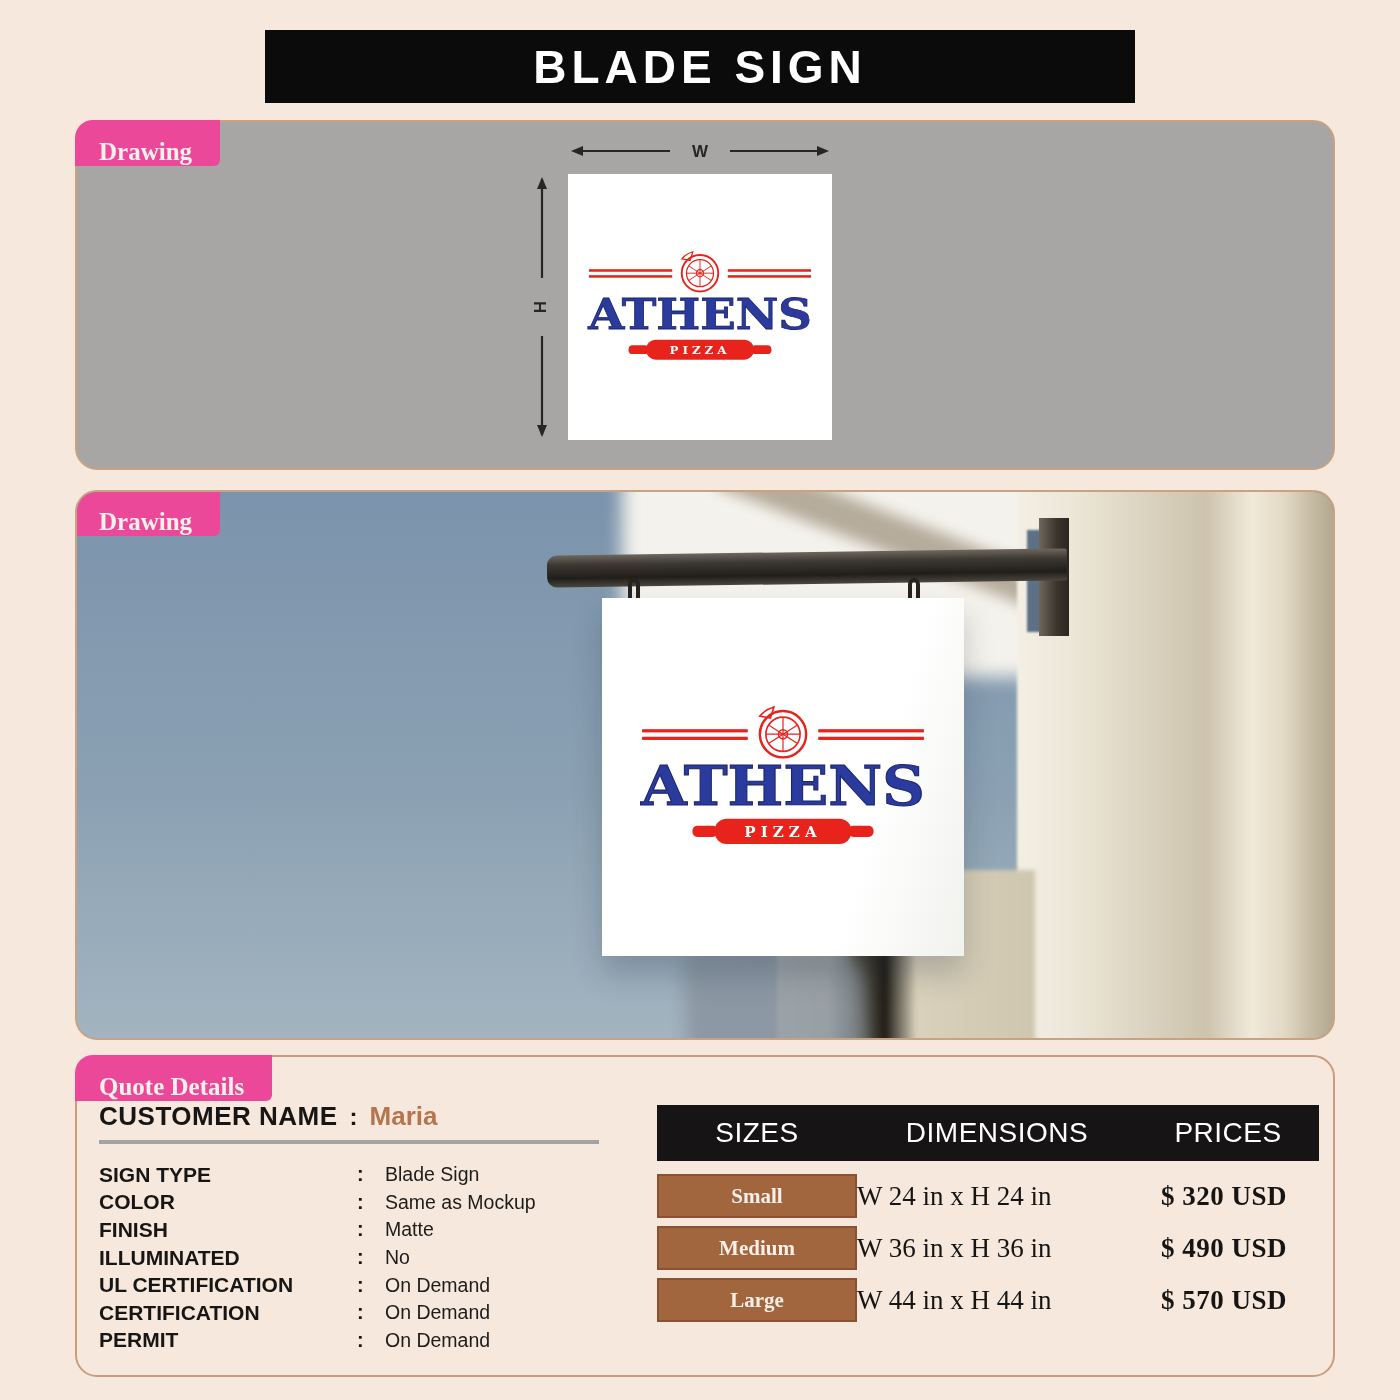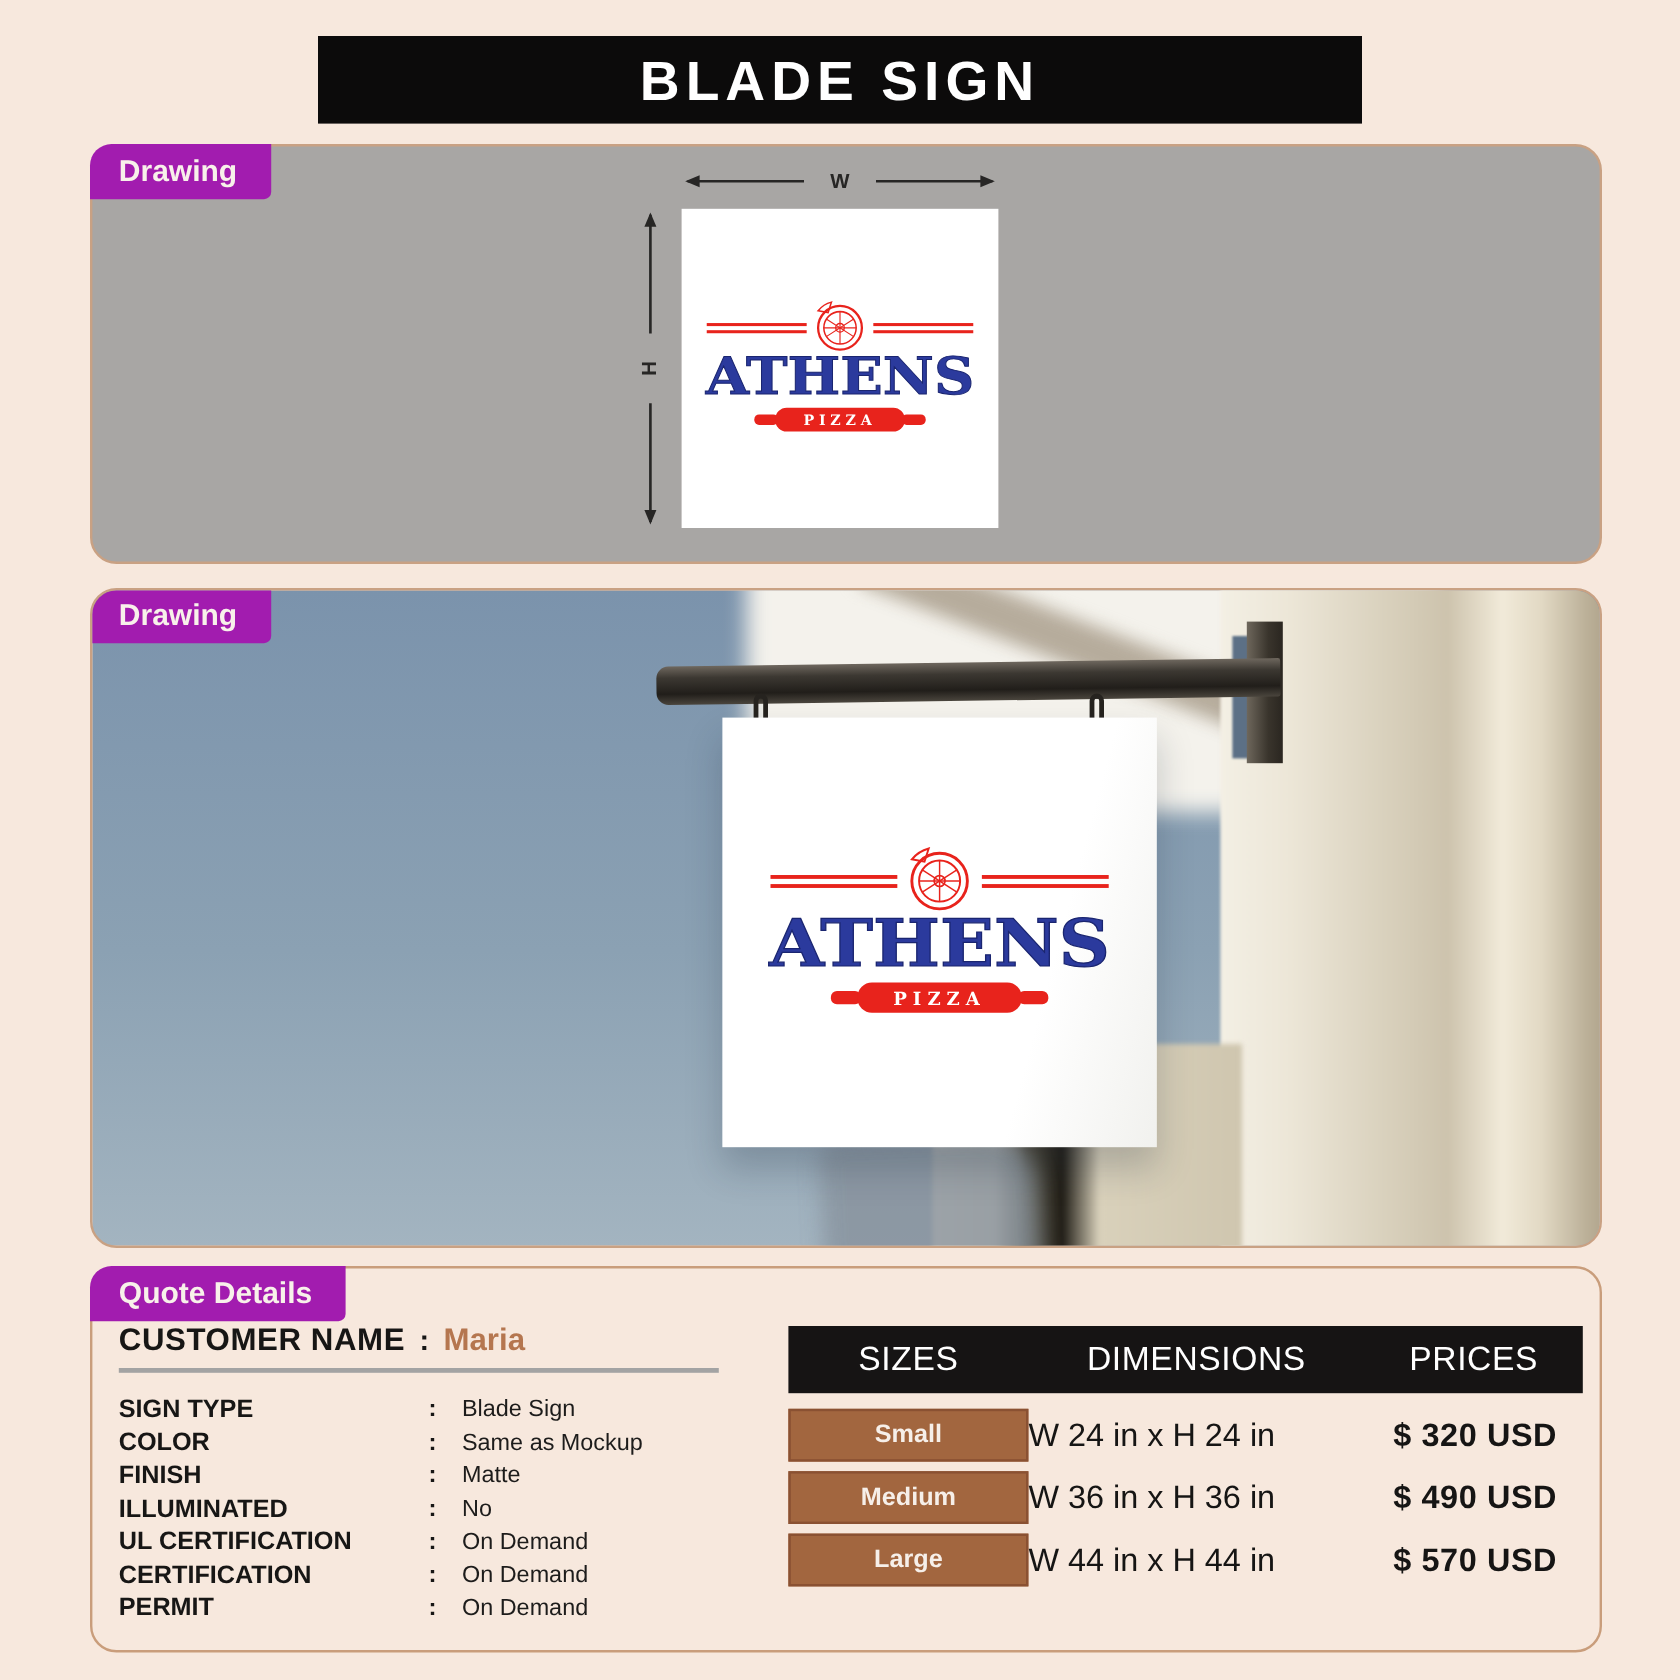--- a/index.html
+++ b/index.html
@@ -20,26 +20,27 @@
     color:#ffffff; font-size:46px; font-weight:800; letter-spacing:5px;
   }
 
   
   .panel {
     position:absolute; left:75px; width:1260px;
     border-radius:22px; border:2px solid #c9a183;
   }
   .tab {
     position:absolute; top:-2px; left:-2px; height:46px;
-    background:#a21caf; color:#f8f1ea;
-    display:flex; align-items:center;
+    background:#ec4899; color:#f8f1ea;
+    display:flex; align-items:flex-end;
     padding:0 28px 0 24px;
     font-size:25px; font-weight:700;
     border-radius:18px 0 6px 0;
     z-index:5;
+    font-family:Liberation Serif, serif;
   }
 
   
   #drawing-panel { top:120px; height:350px; background:#a8a6a4; }
   .d-sign {
     position:absolute; left:491px; top:52px; width:264px; height:266px;
     background:#ffffff; display:flex; align-items:center; justify-content:center;
   }
   .d-arrow-w { position:absolute; left:491px; top:16px; width:264px; height:26px; }
   .d-arrow-h { position:absolute; left:452px; top:52px; width:26px; height:266px; }
@@ -113,21 +114,21 @@
   .detail-row .d-value { font-size:19.5px; font-weight:400; color:#1d1c1b; }
 
   .pricing { position:absolute; left:580px; top:48px; width:662px; }
   .pricing-header {
     height:56px; background:#161414; display:flex; align-items:center;
   }
   .pricing-header .ph { color:#ffffff; font-size:28px; font-weight:400; text-align:center; letter-spacing:.5px; }
   .ph-sizes { width:200px; }
   .ph-dims  { width:280px; }
   .ph-prices{ flex:1; }
-  .pricing-rows { margin-top:13px; }
+  .pricing-rows { margin-top:13px;font-family:Liberation Serif, serif; }
   .price-row { display:flex; align-items:center; height:44px; margin-bottom:8px; }
   .size-pill {
     width:200px; height:44px; background:#a2663f; border:2px solid #8a5132;
     display:flex; align-items:center; justify-content:center;
     color:#f6efe9; font-size:21px; font-weight:800;
   }
   .pr-dims { width:280px; font-size:27px; font-weight:400; color:#161514; }
   .pr-price { flex:1; padding-left:24px; font-size:27px; font-weight:800; color:#161514; letter-spacing:.5px; }
 
   

